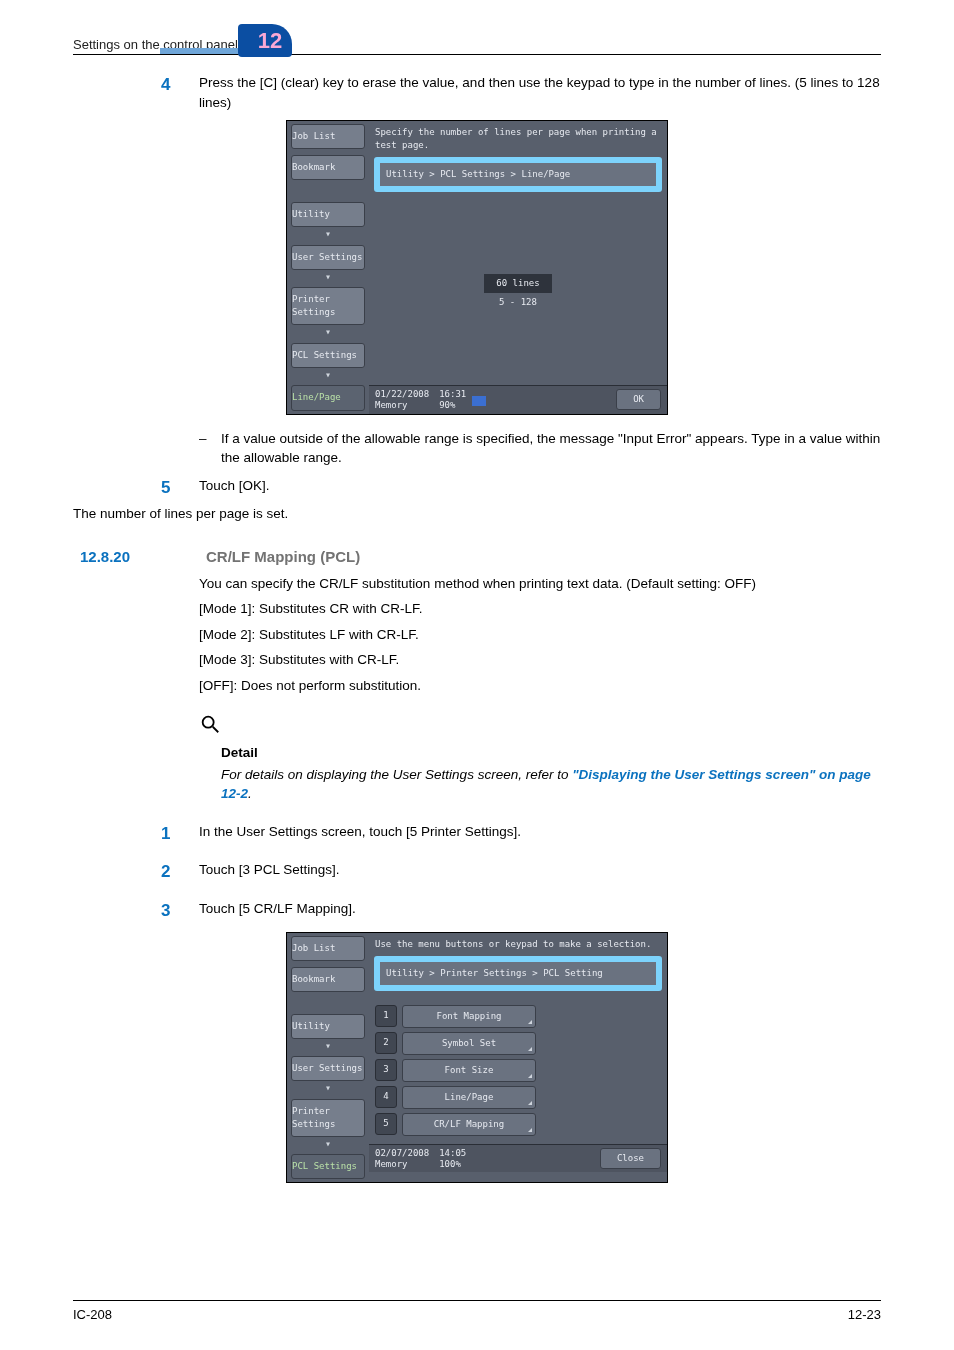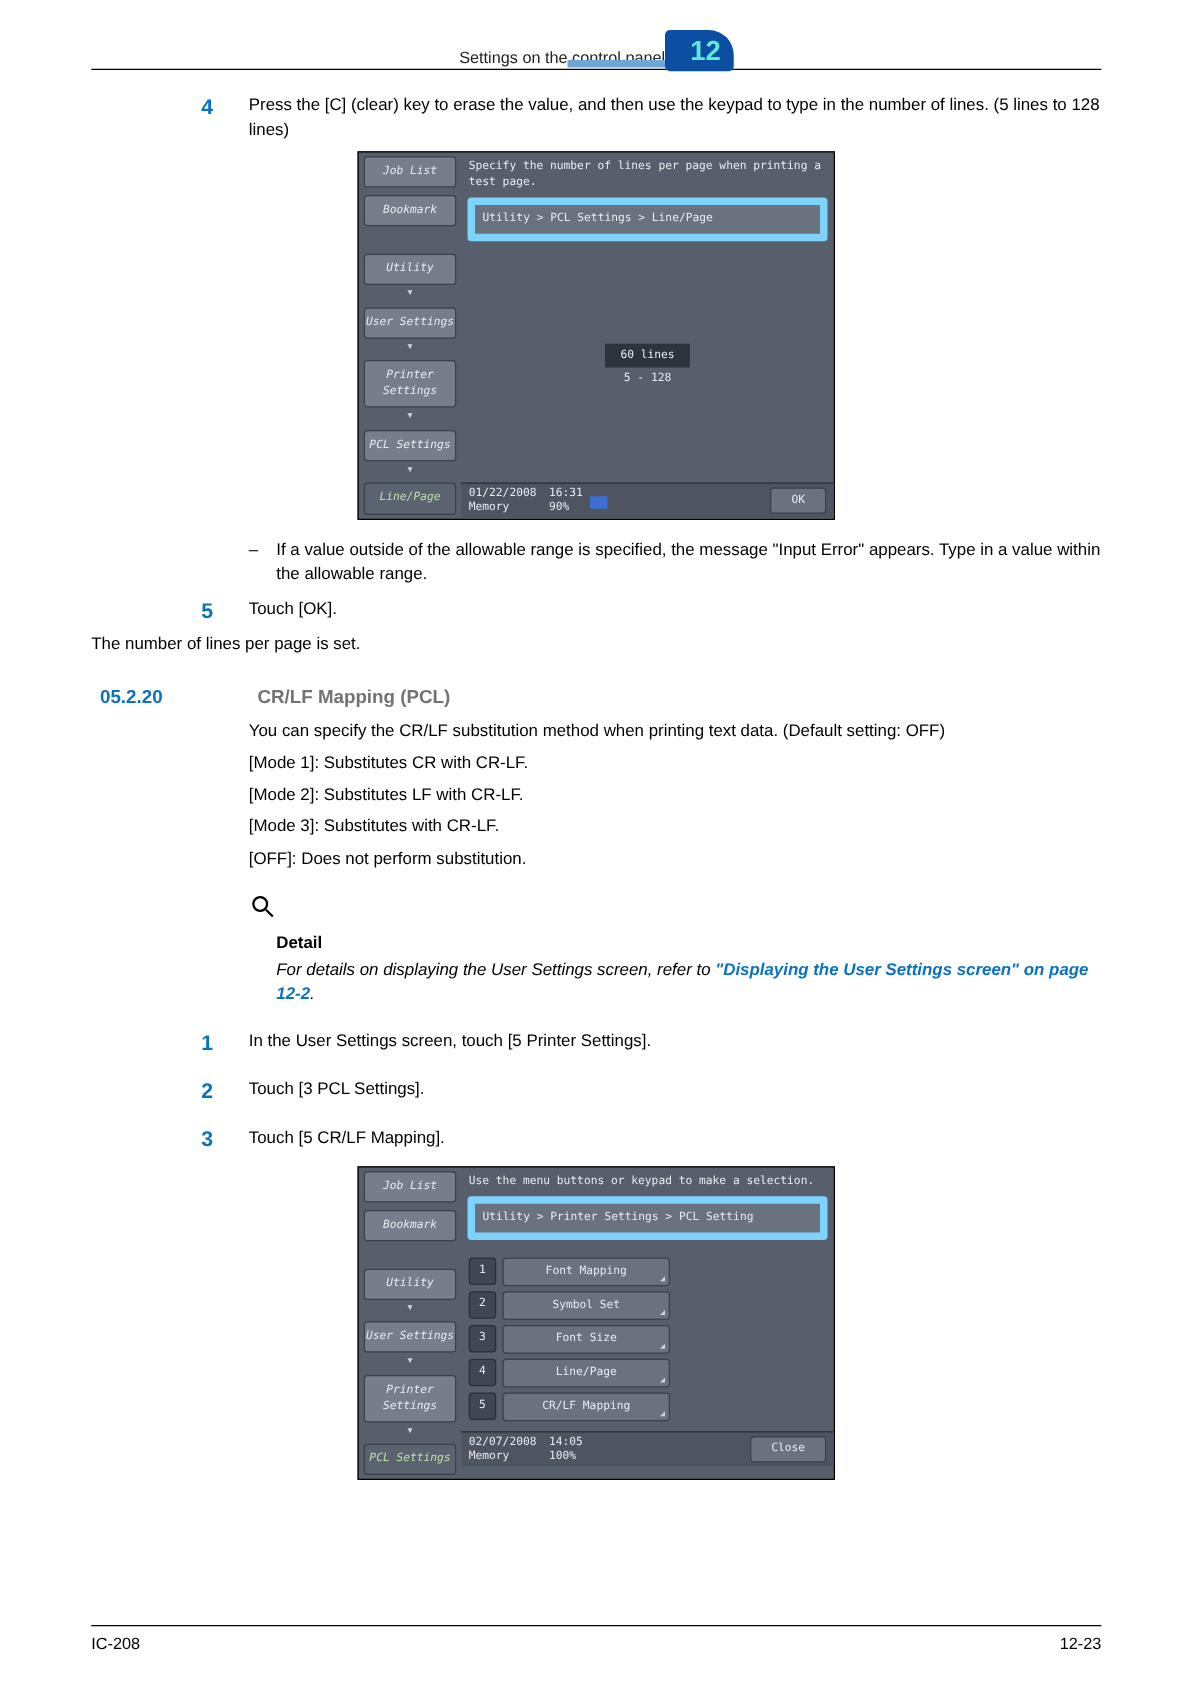--- a/index.html
+++ b/index.html
@@ -1,20 +1,20 @@
 <!DOCTYPE html>
 <html><head>
 <meta charset="utf-8">
 <style>
   html,body{margin:0;padding:0;background:#fff;font-family:Arial,Helvetica,sans-serif;color:#000;}
   .page{width:954px;height:1350px;position:relative;box-sizing:border-box;padding:30px 73px 0 73px;}
-  .hdr{display:flex;align-items:flex-end;justify-content:center;border-bottom:1px solid #000;padding-bottom:2px;position:relative;}
+  .hdr{display:flex;align-items:flex-end;justify-content:flex-start;border-bottom:1px solid #000;padding-bottom:2px;position:relative;}
   .hdr-left{font-size:13px;color:#222;}
   .hdr-right{position:relative;}
-  .tab{background:#0b4ea2;color:#5eead4;font-weight:bold;font-size:22px;padding:4px 10px 4px 20px;border-radius:4px 20px 4px 4px;line-height:1;}
+  .tab{background:#0b4ea2;color:#f9a8d4;font-weight:bold;font-size:22px;padding:4px 10px 4px 20px;border-radius:4px 20px 4px 4px;line-height:1;}
   .tab-accent{position:absolute;left:-78px;top:18px;width:78px;height:6px;background:#6fa6d9;}
   .content{padding:10px 0 0 0;font-size:13.5px;line-height:1.45;}
   .step{display:flex;margin:8px 0 4px 88px;}
   .step-num{width:38px;flex:none;color:#0b72bf;font-weight:bold;font-size:17px;}
   .step-body{flex:1;}
   .indent{}
   .sub{display:flex;margin:14px 0 0 126px;}
   .sub-dash{width:22px;flex:none;}
   .sec-row{display:flex;margin:22px 0 6px 0;}
   .sec-num{width:126px;flex:none;color:#0b72bf;font-weight:bold;font-size:15px;padding-left:7px;}
@@ -24,21 +24,21 @@
   .mag{width:22px;height:22px;}
   .detail-label{font-weight:bold;margin:2px 0 2px 22px;}
   .detail-body{font-style:italic;margin-left:22px;}
   .xref{color:#0b72bf;font-weight:bold;font-style:italic;}
   .ftr{position:absolute;left:73px;right:73px;bottom:28px;border-top:1px solid #000;display:flex;justify-content:space-between;font-size:13px;padding-top:6px;}
 
   
   .shot{width:380px;margin:8px auto 6px auto;border:1px solid #000;background:#585f6c;font-family:"Lucida Console",Monaco,monospace;font-size:9px;color:#d8dde4;}
   .shot-row{display:flex;}
   .shot-side{width:82px;flex:none;display:flex;flex-direction:column;}
-  .side-btn{margin:3px 4px;padding:5px 0;text-align:center;background:#767e8c;border:1px solid #3a3f49;border-radius:3px;color:#e7eaf0;font-style:italic;}
+  .side-btn{margin:3px 4px;padding:5px 0;background:#767e8c;border:1px solid #3a3f49;border-radius:3px;color:#e7eaf0;}
   .side-btn.sel{background:#5b6370;color:#b9e0a7;}
   .side-spacer{flex:1;}
   .crumb-arrow{text-align:center;color:#cfd5dd;font-size:10px;margin-top:-3px;}
   .shot-main{flex:1;display:flex;flex-direction:column;}
   .hint{padding:5px 6px;color:#e7eaf0;}
   .path-bar{margin:0 5px 6px 5px;background:#6a7280;border:6px solid #7dd3fc;border-radius:3px;padding:5px 6px;color:#e7eaf0;}
   .center-area{flex:1;display:flex;flex-direction:column;justify-content:center;align-items:center;}
   .val-main{background:#2e333c;padding:3px 12px;margin-bottom:3px;color:#e7eaf0;}
   .val-range{color:#e7eaf0;}
   .menu-list{padding:4px 6px;}
@@ -118,21 +118,21 @@
       <div>If a value outside of the allowable range is specified, the message "Input Error" appears. Type in a value within the allowable range.</div>
     </div>
 
     <div class="step">
       <div class="step-num">5</div>
       <div class="step-body">Touch [OK].</div>
     </div>
     <div class="indent">The number of lines per page is set.</div>
 
     <div class="sec-row">
-      <div class="sec-num">05.2.20</div>
+      <div class="sec-num">12.8.20</div>
       <div class="sec-title">CR/LF Mapping (PCL)</div>
     </div>
 
     <div class="para">You can specify the CR/LF substitution method when printing text data. (Default setting: OFF)</div>
     <div class="para">[Mode 1]: Substitutes CR with CR-LF.</div>
     <div class="para">[Mode 2]: Substitutes LF with CR-LF.</div>
     <div class="para">[Mode 3]: Substitutes with CR-LF.</div>
     <div class="para">[OFF]: Does not perform substitution.</div>
 
     <div class="detail-block">

